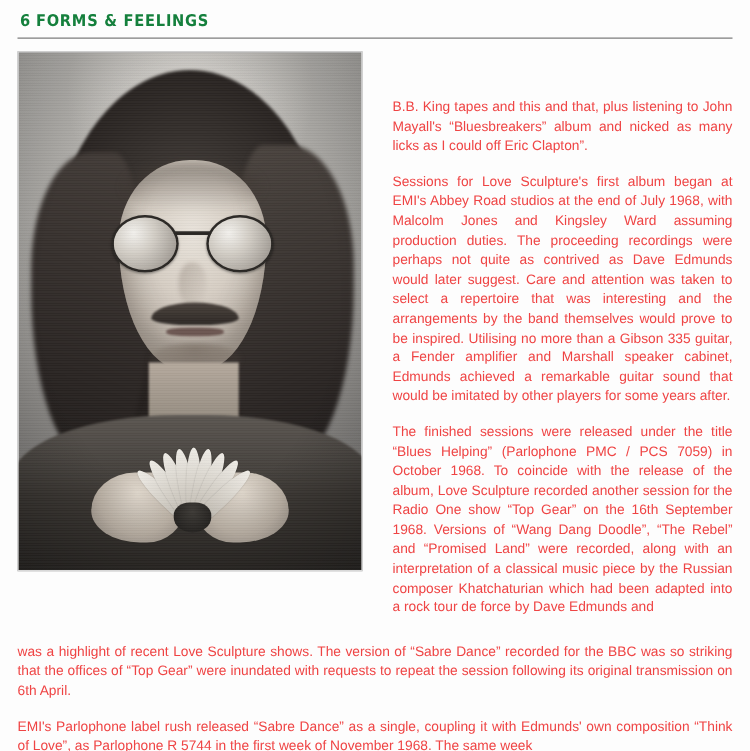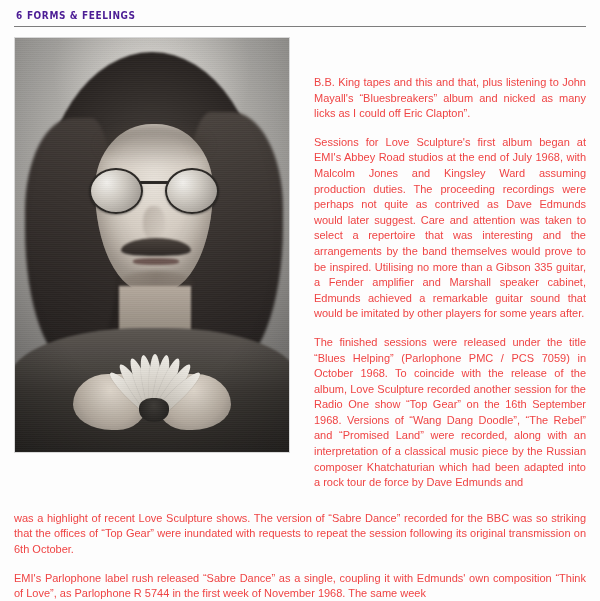--- a/index.html
+++ b/index.html
@@ -16,24 +16,24 @@
   .page {
     position: relative;
     width: 600px;
     height: 601px;
     box-sizing: border-box;
     padding: 10px 14px 0 14px;
     background: #fdfdfd;
   }
   
   .header {
-    font-size: 10px;
+    font-size: 13px;
     font-weight: bold;
     letter-spacing: 0.6px;
-    color: #4c1d95;
+    color: #15803d;
     font-family: "DejaVu Sans", sans-serif;
     font-stretch: condensed;
     padding-left: 2px;
     padding-bottom: 5px;
   }
   .header .page-no {
     margin-right: 4px;
   }
   .rule {
     height: 1px;
@@ -347,17 +347,17 @@
 
     <div class="text-col">
       <p>B.B. King tapes and this and that, plus listening to John Mayall's “Bluesbreakers” album and nicked as many licks as I could off Eric Clapton”.</p>
       <p>Sessions for Love Sculpture's first album began at EMI's Abbey Road studios at the end of July 1968, with Malcolm Jones and Kingsley Ward assuming production duties. The proceeding recordings were perhaps not quite as contrived as Dave Edmunds would later suggest. Care and attention was taken to select a repertoire that was interesting and the arrangements by the band themselves would prove to be inspired. Utilising no more than a Gibson 335 guitar, a Fender amplifier and Marshall speaker cabinet, Edmunds achieved a remarkable guitar sound that would be imitated by other players for some years after.</p>
       <p>The finished sessions were released under the title “Blues Helping” (Parlophone PMC / PCS 7059) in October 1968. To coincide with the release of the album, Love Sculpture recorded another session for the Radio One show “Top Gear” on the 16th September 1968. Versions of “Wang Dang Doodle”, “The Rebel” and “Promised Land” were recorded, along with an interpretation of a classical music piece by the Russian composer Khatchaturian which had been adapted into a rock tour de force by Dave Edmunds and</p>
     </div>
 
   </div>
 
   <div class="full-width">
-    <p class="spacer-para">was a highlight of recent Love Sculpture shows. The version of “Sabre Dance” recorded for the BBC was so striking that the offices of “Top Gear” were inundated with requests to repeat the session following its original transmission on 6th October.</p>
+    <p class="spacer-para">was a highlight of recent Love Sculpture shows. The version of “Sabre Dance” recorded for the BBC was so striking that the offices of “Top Gear” were inundated with requests to repeat the session following its original transmission on 6th April.</p>
     <p>EMI's Parlophone label rush released “Sabre Dance” as a single, coupling it with Edmunds' own composition “Think of Love”, as Parlophone R 5744 in the first week of November 1968. The same week</p>
   </div>
 
 </div>
 
 </body></html>

